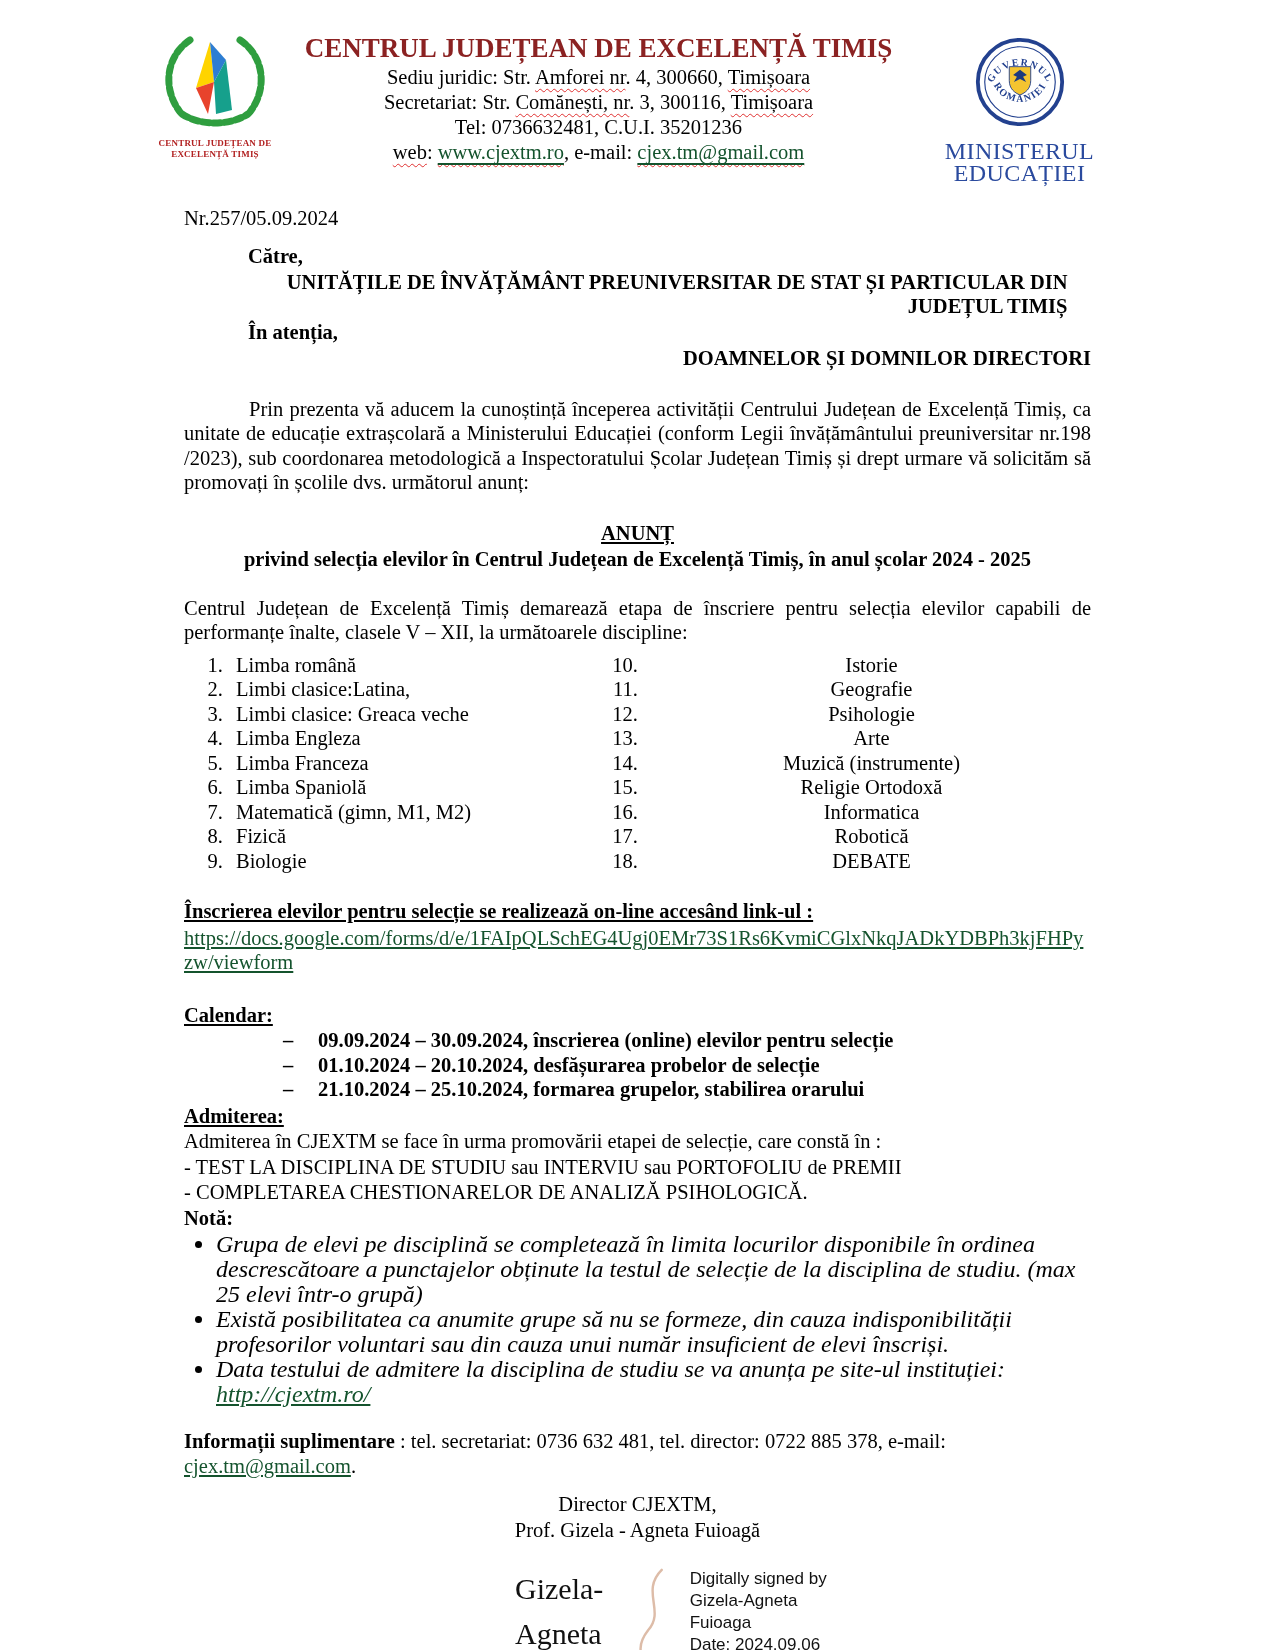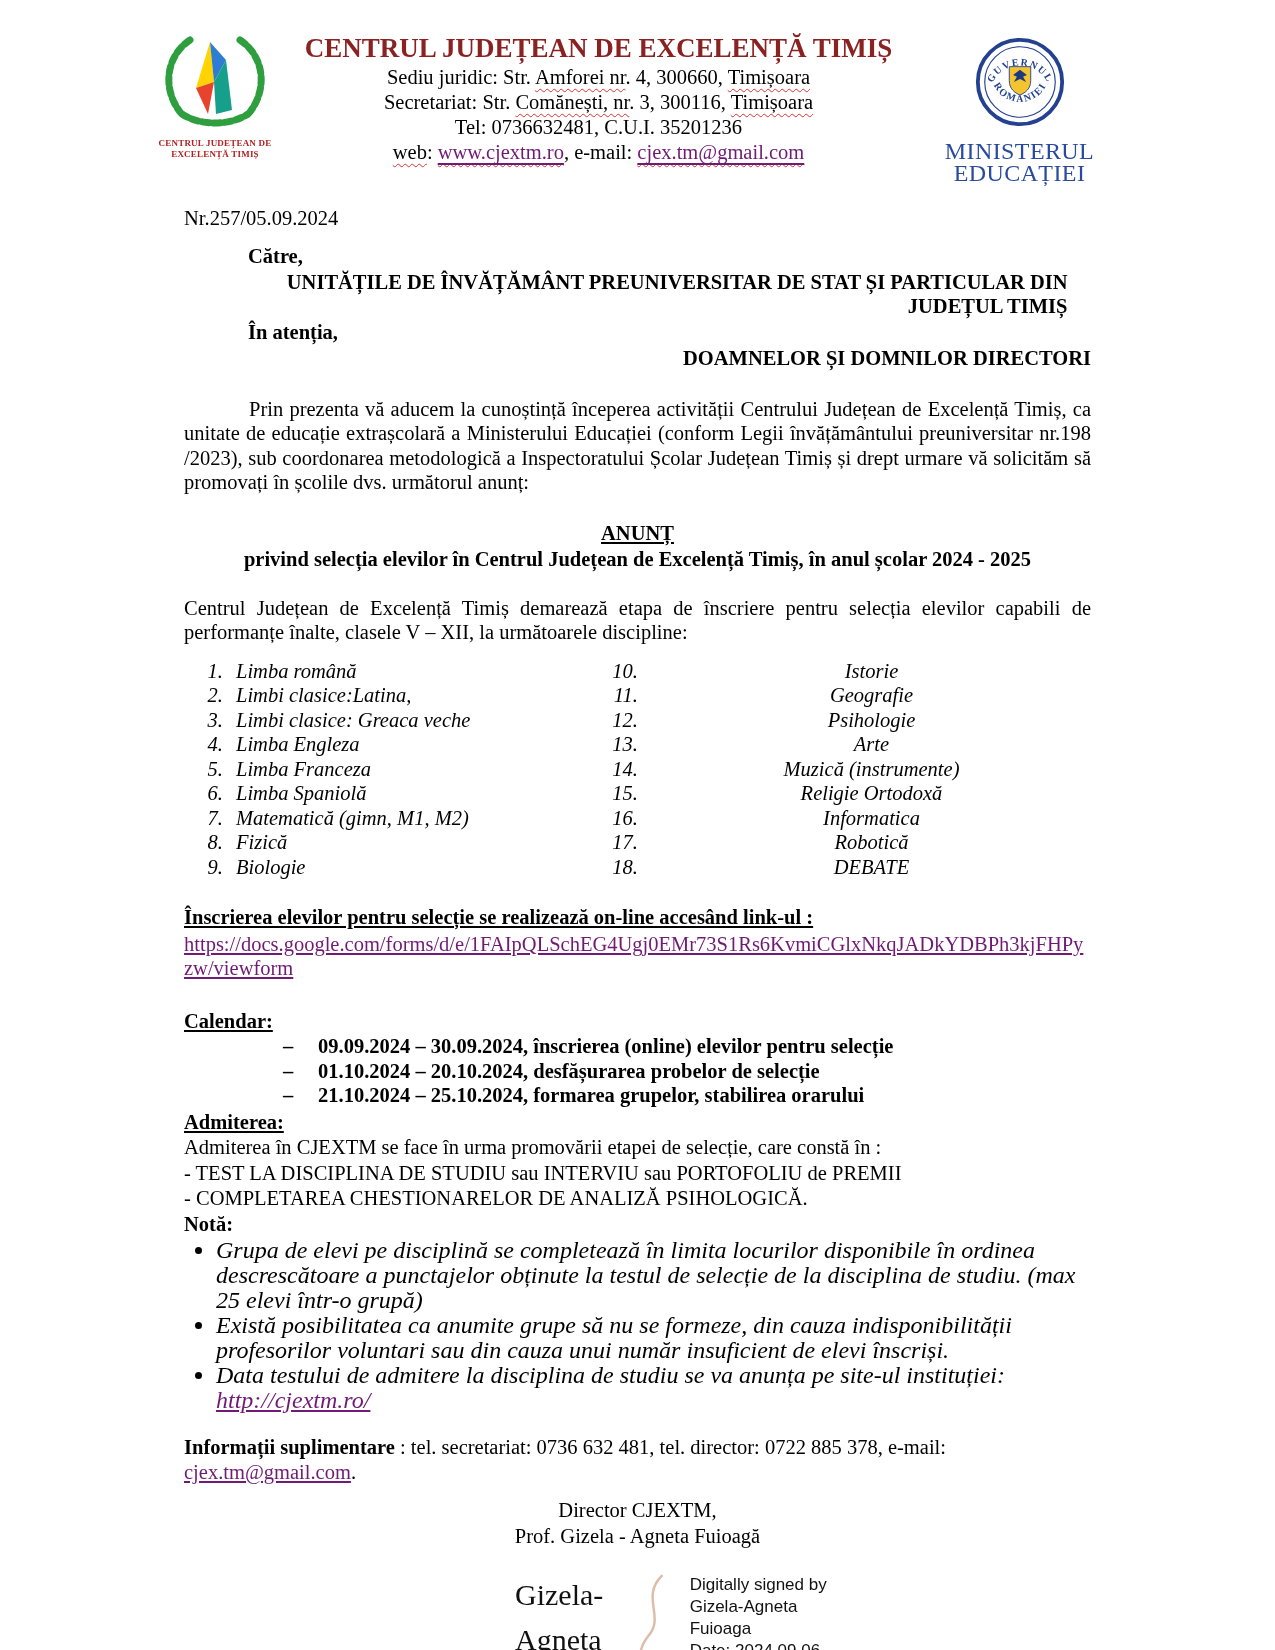--- a/index.html
+++ b/index.html
@@ -11,42 +11,42 @@
   }
   
   .header { display:flex; align-items:flex-start; padding:30px 138px 0 135px; }
   .logo-left { flex:0 0 160px; text-align:center; }
   .logo-left svg { width:112px; height:100px; }
   .logo-caption { font-size:9px; line-height:11px; color:#b22222; font-weight:bold; letter-spacing:.2px; margin-top:2px; }
   .header-center { flex:1 1 auto; text-align:center; padding-top:2px; }
   .org-title { font-size:27px; line-height:33px; font-weight:bold; color:#8b2222; }
   .addr { font-size:20.5px; line-height:25px; }
   .wavy { text-decoration:underline wavy #e03131; text-decoration-thickness:1px; text-underline-offset:4px; text-decoration-skip-ink:none; }
-  a.link { color:#701a75; text-decoration:underline; cursor:pointer; }
+  a.link { color:#14532d; text-decoration:underline; cursor:pointer; }
   .logo-right { flex:0 0 235px; text-align:center; padding-top:6px; }
   .logo-right svg { width:92px; height:92px; }
   .emblem-text { font-family:"Liberation Serif", serif; }
   .ministry { margin-top:6px; font-size:24px; line-height:22px; color:#2a4a9e; letter-spacing:.4px; }
   
   .main { padding:0 183px; }
   .main p { margin:1px; }
   .bold { font-weight:bold; }
   .underline { text-decoration:underline; text-underline-offset:2px; }
   .center { text-align:center; }
   .justify { text-align:justify; }
   .doc-number { margin-top:22px !important; }
   .salutation { margin-top:14px !important; margin-left:65px !important; font-weight:bold; }
   .recipients { font-weight:bold; text-align:right; max-width:860px; margin:0 auto !important; }
   .attention { margin-left:65px !important; font-weight:bold; }
   .directors { margin-top:2px !important; font-weight:bold; text-align:right; }
   .intro { margin-top:26px !important; text-indent:65px; }
   .anunt-title { margin-top:26px !important; }
   .anunt-sub { margin-top:2px !important; }
   .para2 { margin-top:24px !important; }
-  .disciplines { display:flex; margin-top:14px;font-style:italic; }
+  .disciplines { display:flex; margin-top:8px; }
   .disciplines ol { margin:0; list-style:decimal outside; }
   .disciplines ol.left-col { flex:0 0 370px; padding-left:45px; }
   .disciplines ol.right-col { flex:1 1 auto; padding-left:45px;text-align:center; }
   .disciplines li { line-height:24.5px; padding-left:8px; }
   .enroll { margin-top:26px !important; font-weight:bold; text-decoration:underline; }
   .form-link-line { margin-top:2px !important; }
   a.break { word-break:break-all; }
   .calendar-title { margin-top:28px !important; font-weight:bold; text-decoration:underline; }
   .cal-item { display:flex; font-weight:bold; margin-left:100px; }
   .cal-dash { flex:0 0 35px; }

